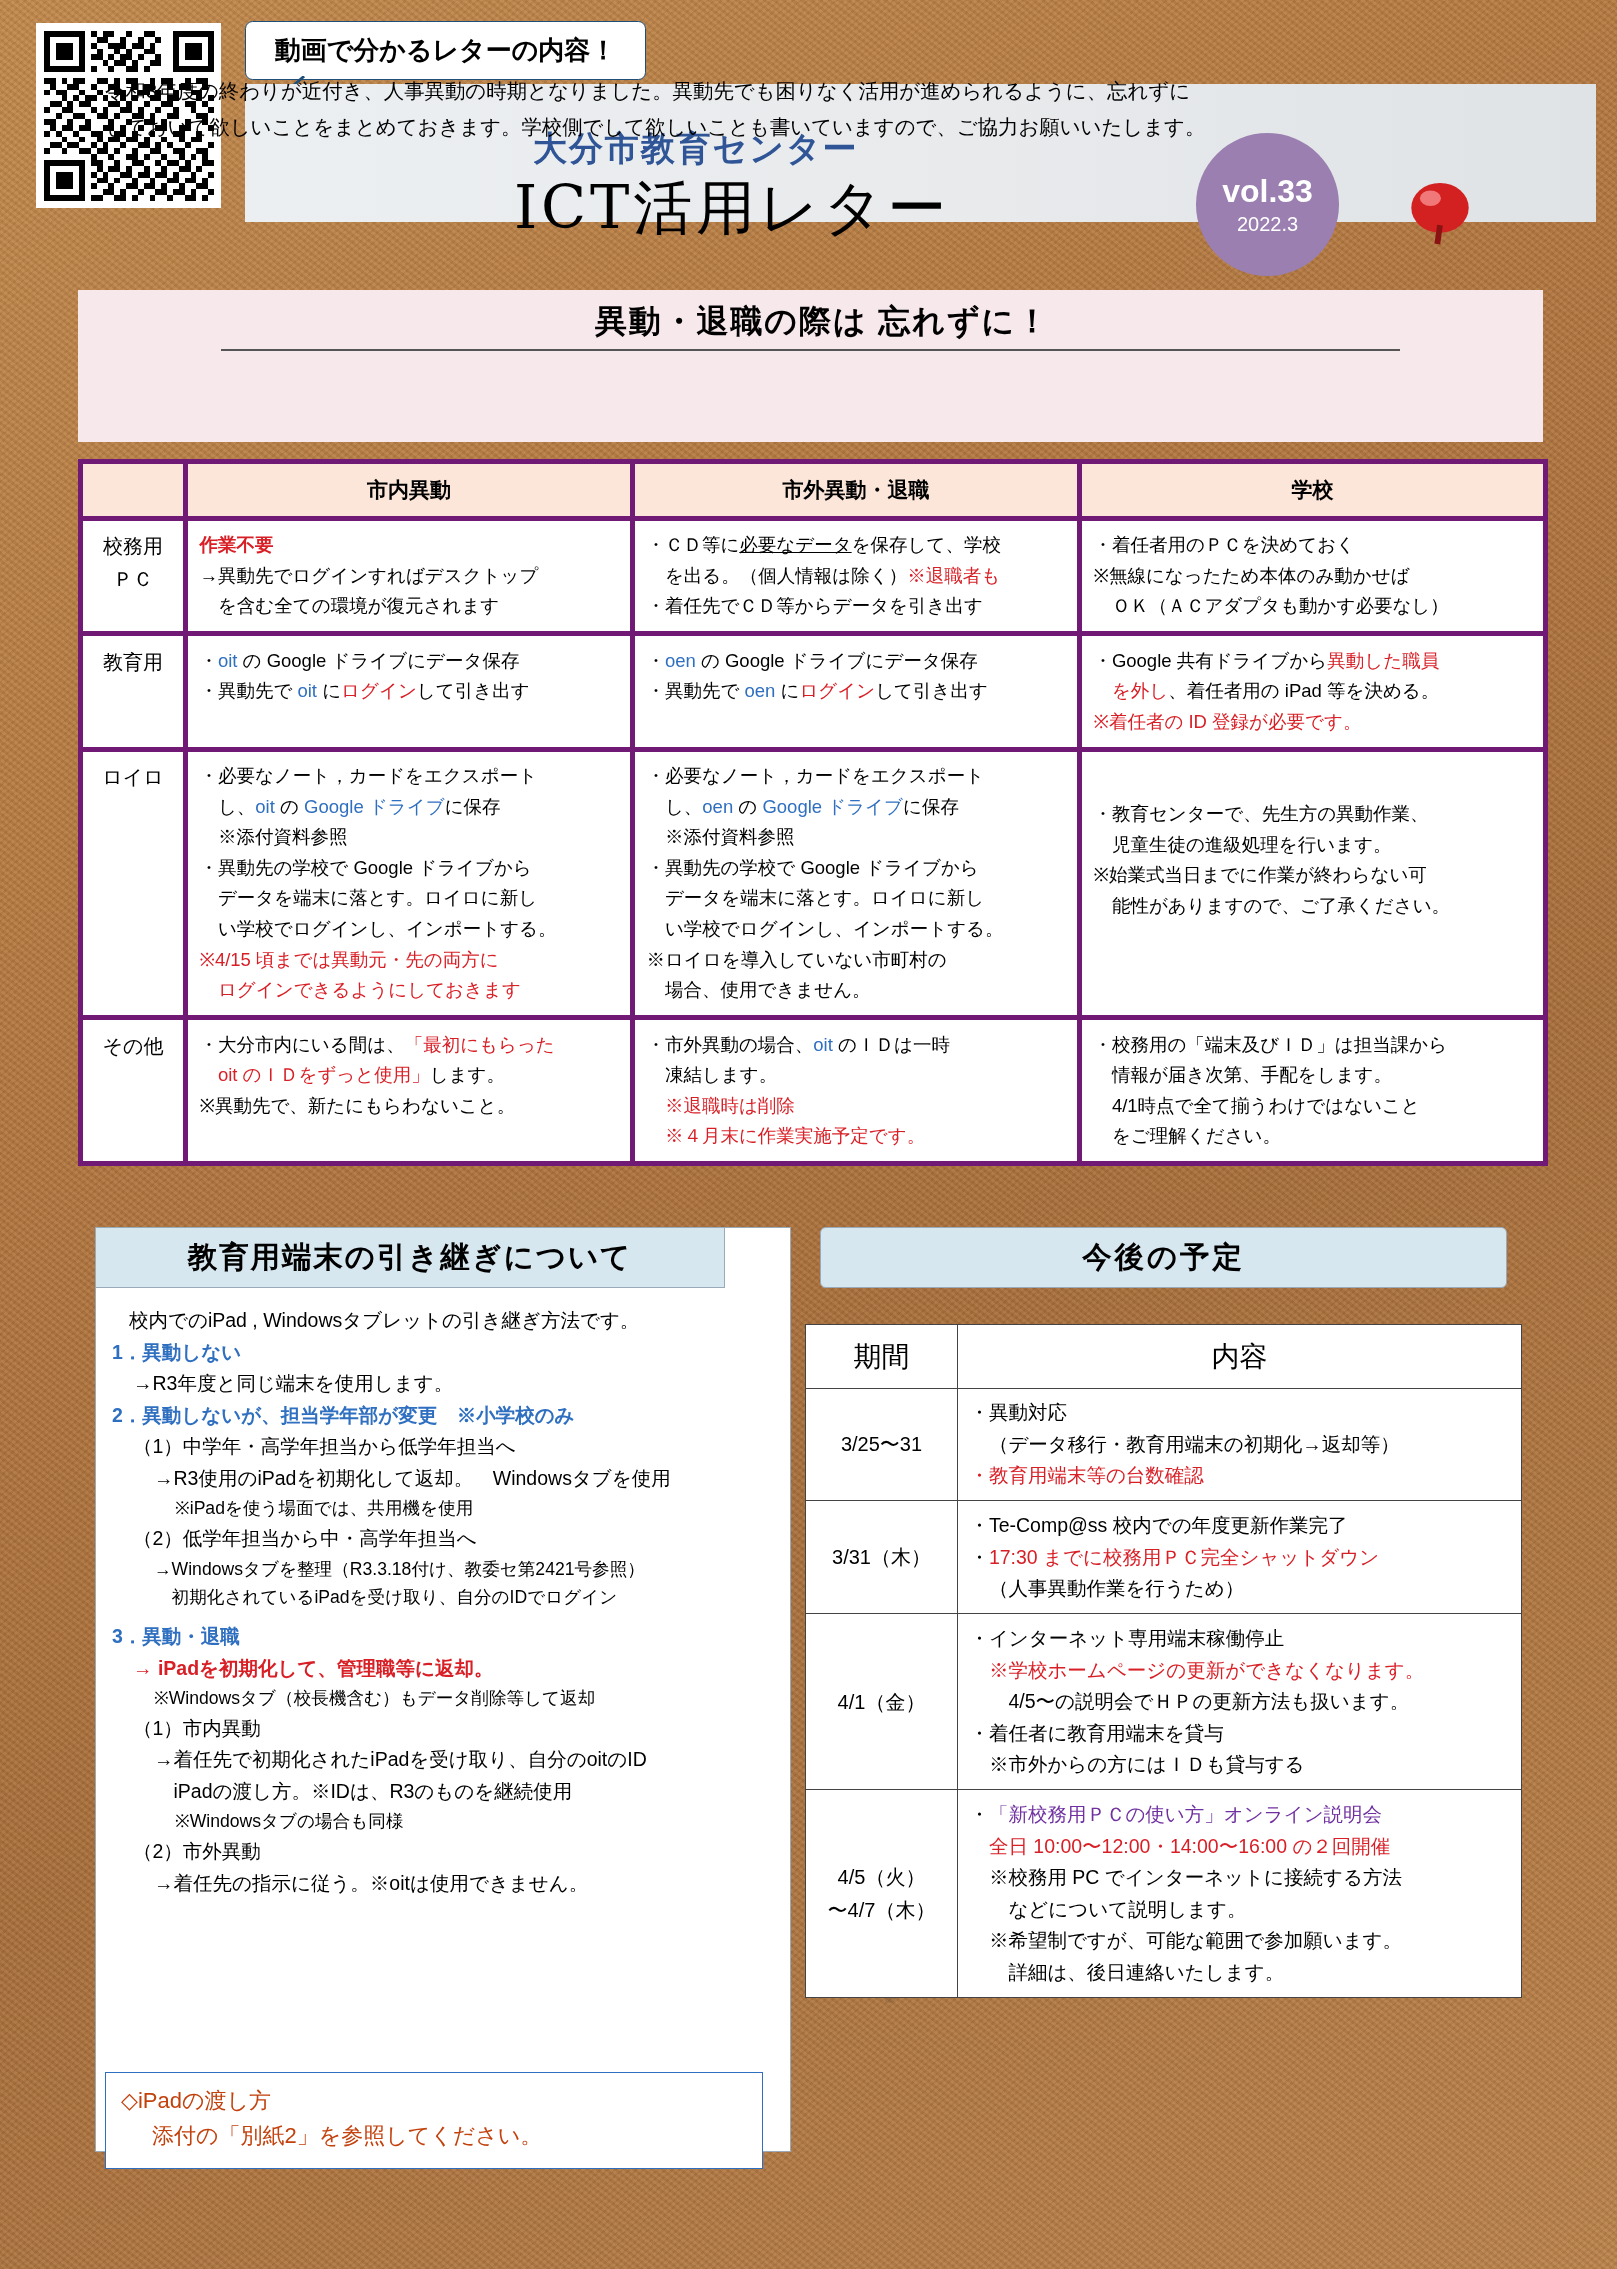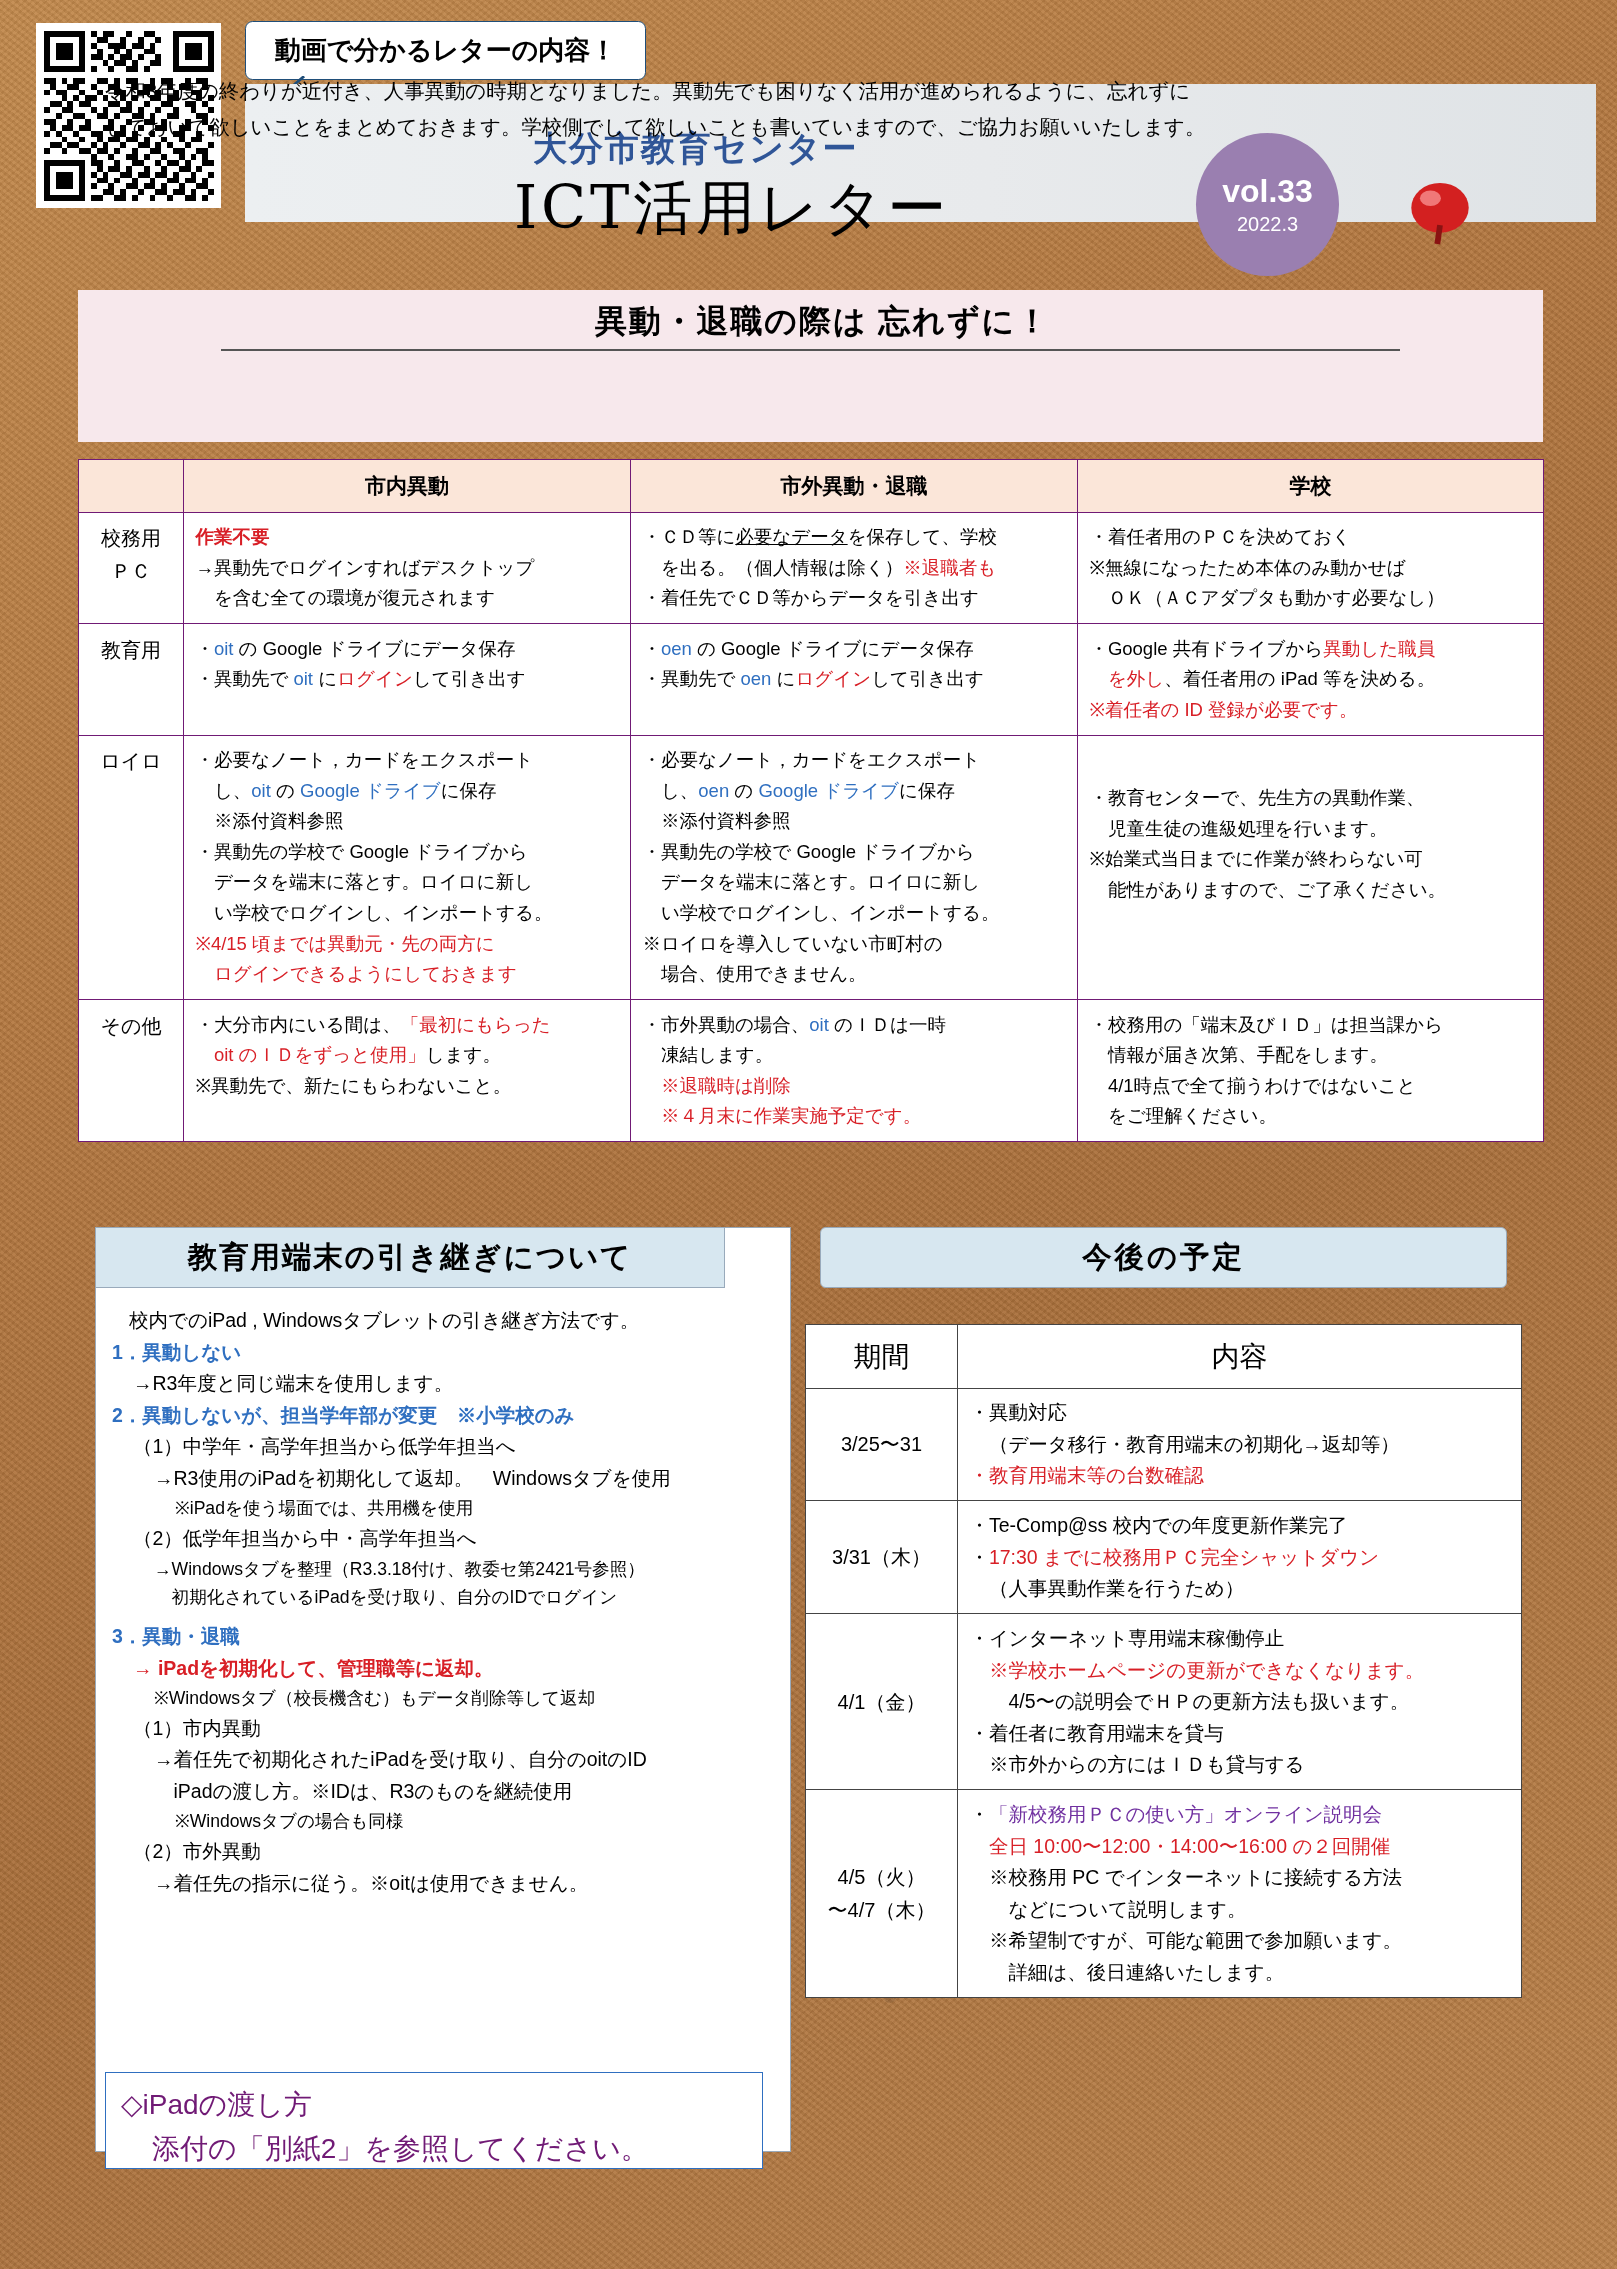--- a/index.html
+++ b/index.html
@@ -86,21 +86,21 @@
     font-size:20.4px;line-height:1.75;color:#000;
   }
 
   
   table.main{
     position:absolute;left:78px;top:459px;width:1465px;
     border-collapse:collapse;table-layout:fixed;
     font-size:18.5px;color:#000;background:#fff;
   }
   table.main th,table.main td{
-    border:1px solid #701a75;vertical-align:top;padding:9.5px 11.4px;line-height:1.65;
+    border:5px solid #701a75;vertical-align:top;padding:9.5px 11.4px;line-height:1.65;
   }
   table.main thead th{
     background:#fbe6d9;text-align:center;font-weight:bold;font-size:21px;padding:8.6px 5.7px;
     vertical-align:middle;
   }
   .rowhead{
     text-align:center;vertical-align:middle;font-size:20px;background:#fff;
   }
   .red{color:#d81f26;}
   .blue{color:#2f6fc0;}
@@ -125,21 +125,21 @@
   .lbody .ind1{padding-left:21px;display:block;}
   .lbody .ind2{padding-left:42px;display:block;}
   .lbody .ind3{padding-left:63px;display:block;}
   .lbody .sm{font-size:17.6px;}
 
   .ipadbox{
     position:absolute;left:105px;top:2072px;width:656px;height:95px;
     border:1px solid #2f6fc0;background:#fff;
   }
   .ipadbox div{
-    font-size:28px;color:#701a75;line-height:1.5;
+    font-size:22px;color:#c2410c;line-height:1.5;
   }
 
   
   .rhead{
     position:absolute;left:820px;top:1227px;width:685px;height:59px;
     background:#d7e7f0;border:1px solid #9ab;border-radius:5.7px;
     display:flex;align-items:center;justify-content:center;
     font-size:29.5px;font-weight:bold;color:#000;letter-spacing:2.9px;
   }
   table.sched{

